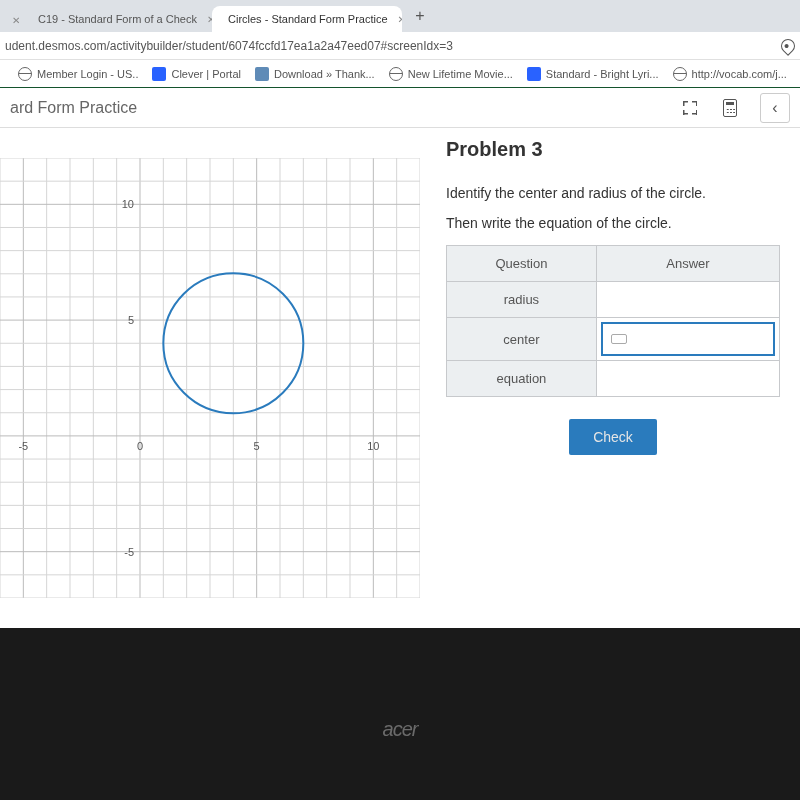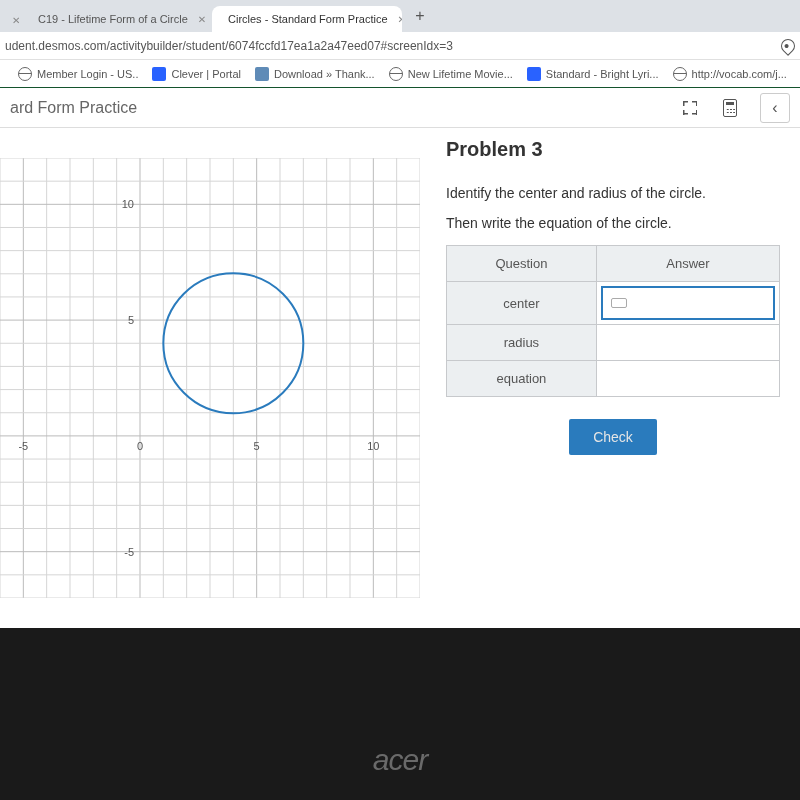--- a/index.html
+++ b/index.html
@@ -305,39 +305,38 @@
   .laptop-bottom {
     height: 190px;
     background: #1a1a1a;
     position: relative;
   }
   .brand {
     position: absolute;
     left: 50%; top: 90px;
     transform: translateX(-50%);
     font-family: Arial, sans-serif;
-    font-size: 30px;
+    font-size: 20px;
     font-style: italic;
     color: #6a6a6a;
     letter-spacing: -1px;
-    margin-top: 25px;
   }
 </style>
 </head>
 <body>
 
 <div class="screen-wrap">
 
   <div class="tab-strip">
     <div class="tab partial">
       <span class="close-x">✕</span>
     </div>
     <div class="tab">
       <span class="favicon"></span>
-      <span>C19 - Lifetime Form of a Circle</span>
+      <span>C19 - Standard Form of a Check</span>
       <span class="close-x">✕</span>
     </div>
     <div class="tab active">
       <span class="favicon desmos"></span>
       <span>Circles - Standard Form Practice</span>
       <span class="close-x">✕</span>
     </div>
     <div class="newtab-btn">+</div>
   </div>
 
@@ -456,31 +455,31 @@
 
       <table class="answer-table">
         <thead>
           <tr>
             <th>Question</th>
             <th>Answer</th>
           </tr>
         </thead>
         <tbody>
           <tr>
+            <td class="label-cell">radius</td>
+            <td class="input-cell"></td>
+          </tr>
+          <tr>
             <td class="label-cell">center</td>
             <td class="input-cell">
               <span class="kb-glyph"></span>
               <input class="cell-input" value="" style="">
             </td>
           </tr>
           <tr>
-            <td class="label-cell">radius</td>
-            <td class="input-cell"></td>
-          </tr>
-          <tr>
             <td class="label-cell">equation</td>
             <td class="input-cell"></td>
           </tr>
         </tbody>
       </table>
 
       <button class="check-btn">Check</button>
     </div>
   </div>
 

